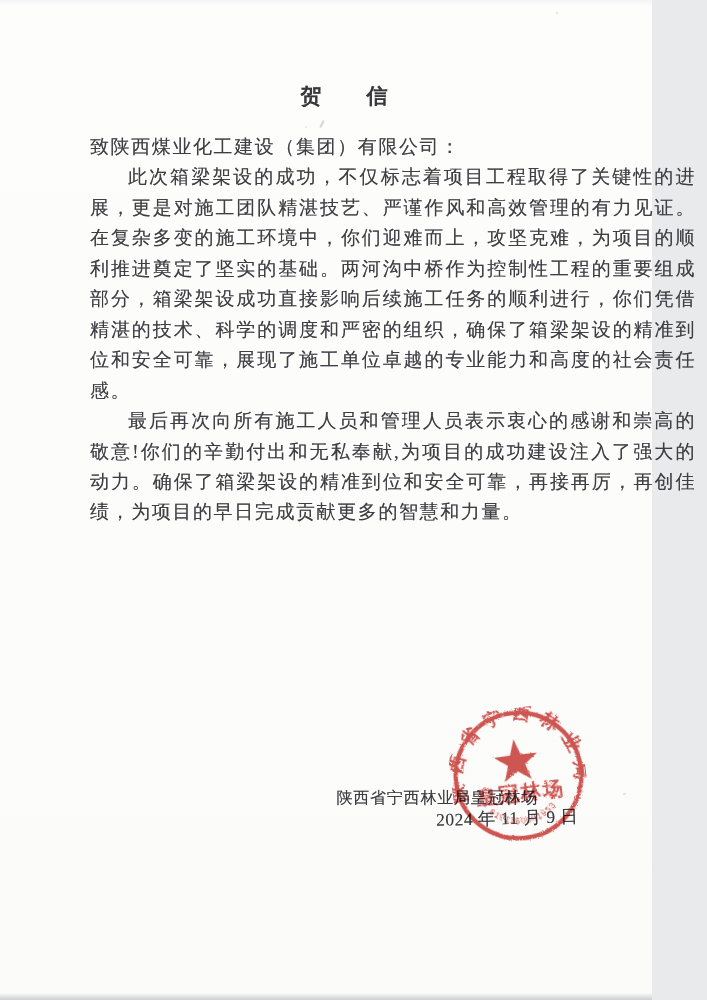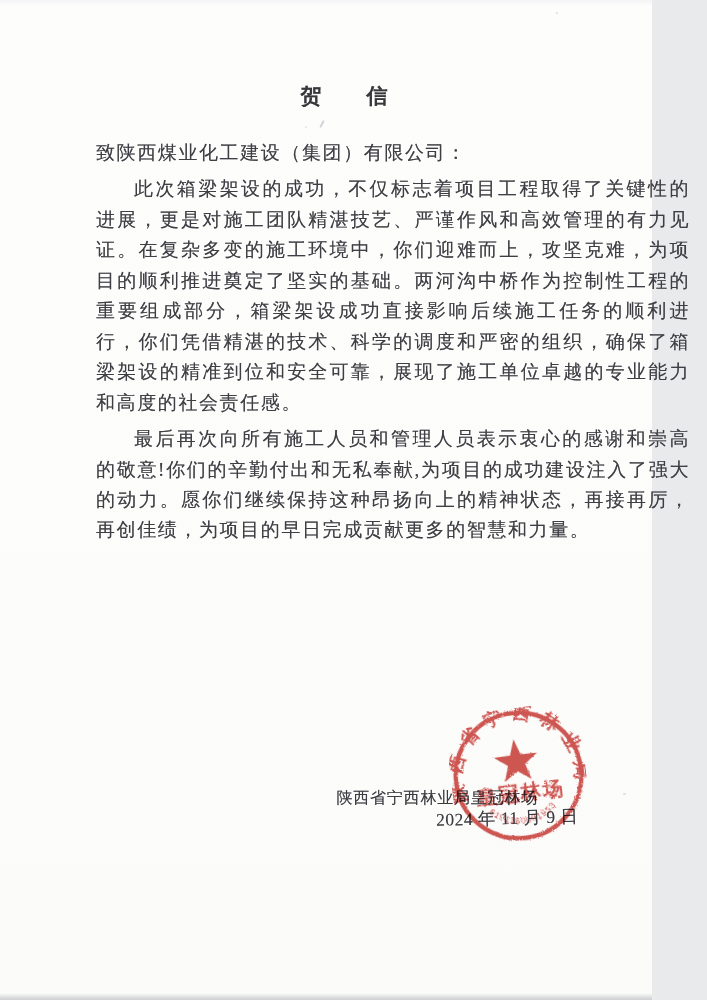--- a/index.html
+++ b/index.html
@@ -20,21 +20,21 @@
     font-size:21px;font-weight:bold;letter-spacing:1px;color:#37373c;
     text-shadow:0 0 0.5px rgba(55,55,60,0.55);
   }
   .body-text{
     position:absolute;left:90px;top:132px;width:606px;
     font-size:19px;line-height:30.45px;letter-spacing:1.6px;
     text-align:justify;text-justify:inter-character;
     color:#3e3e44;
     text-shadow:0 0 0.5px rgba(62,62,68,0.5);
   }
-  .body-text p{margin:6px;padding:0;}
+  .body-text p{margin:0;padding:0;}
   .body-text p.indent{text-indent:2em;}
   .signature{
     position:absolute;top:764px;right:114px;
     font-size:16px;letter-spacing:0.8px;color:#3c3c42;
     text-shadow:0 0 0.5px rgba(60,60,66,0.5);
     z-index:2;white-space:nowrap;margin-top:24px;
   }
   .letter-date{
     position:absolute;top:806px;left:436px;
     font-size:17.5px;letter-spacing:0.5px;color:#3c3c42;
@@ -60,21 +60,21 @@
 </head>
 <body>
 
 <div class="page">
 
   <div class="title">贺　　信</div>
 
   <div class="body-text">
     <p>致陕西煤业化工建设（集团）有限公司：</p>
     <p class="indent">此次箱梁架设的成功，不仅标志着项目工程取得了关键性的进展，更是对施工团队精湛技艺、严谨作风和高效管理的有力见证。在复杂多变的施工环境中，你们迎难而上，攻坚克难，为项目的顺利推进奠定了坚实的基础。两河沟中桥作为控制性工程的重要组成部分，箱梁架设成功直接影响后续施工任务的顺利进行，你们凭借精湛的技术、科学的调度和严密的组织，确保了箱梁架设的精准到位和安全可靠，展现了施工单位卓越的专业能力和高度的社会责任感。</p>
-    <p class="indent">最后再次向所有施工人员和管理人员表示衷心的感谢和崇高的敬意!你们的辛勤付出和无私奉献,为项目的成功建设注入了强大的动力。愿你们继续保持这种昂扬向上的精神状态，再接再厉，再创佳绩，为项目的早日完成贡献更多的智慧和力量。</p>
+    <p class="indent">最后再次向所有施工人员和管理人员表示衷心的感谢和崇高的敬意!你们的辛勤付出和无私奉献,为项目的成功建设注入了强大的动力。确保了箱梁架设的精准到位和安全可靠，再接再厉，再创佳绩，为项目的早日完成贡献更多的智慧和力量。</p>
   </div>
 
   <div class="signature">陕西省宁西林业局皇冠林场</div>
 
   <div class="letter-date">2024 年 11 月 9 日</div>
 
   <div class="stamp">
     <svg viewBox="0 0 200 200" xmlns="http://www.w3.org/2000/svg">
       <defs>
         <filter id="ink" x="-10%" y="-10%" width="120%" height="120%">

